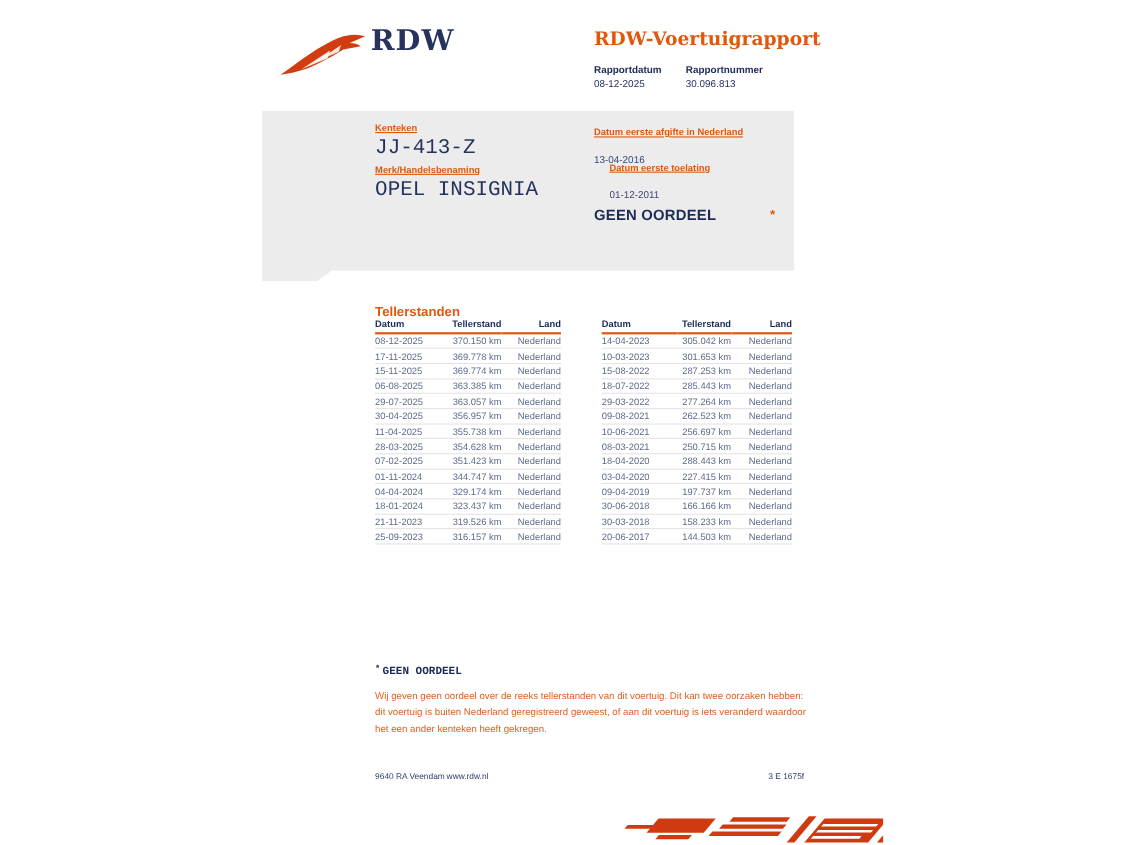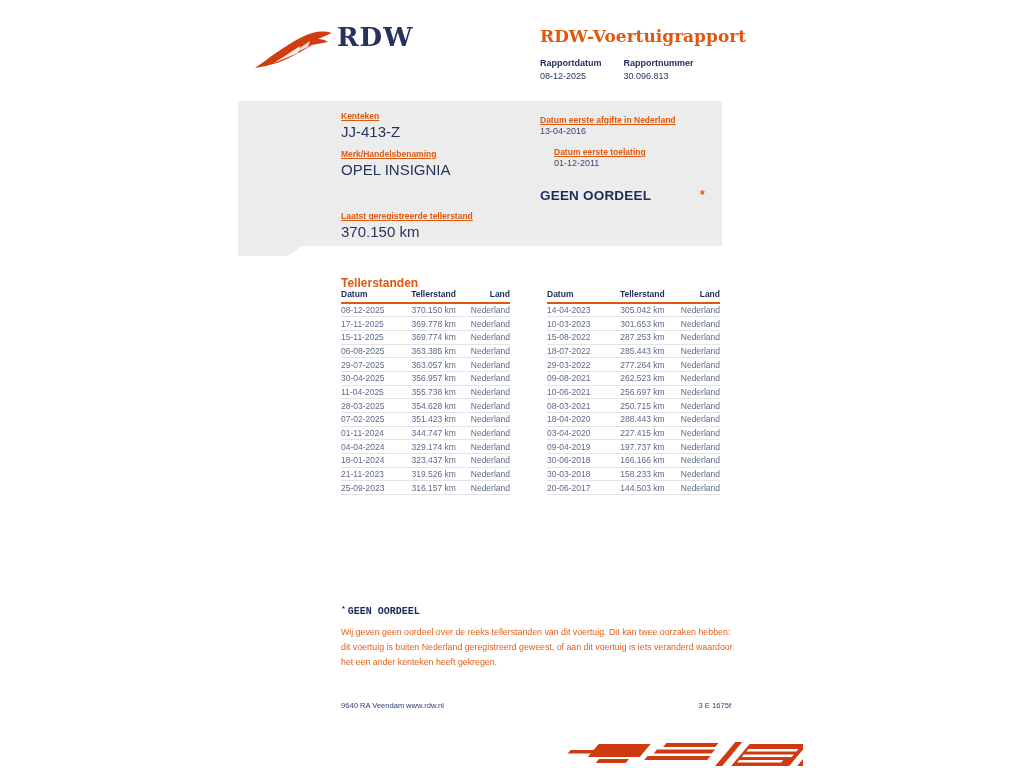--- a/index.html
+++ b/index.html
@@ -23,22 +23,22 @@
   .doc-title{left:540px;top:26px;font-family:"DejaVu Serif", serif;font-size:17px;
     font-weight:700;color:var(--orange);}
   .report-meta{left:540px;top:58px;display:flex;gap:22px;}
   .report-meta .lbl{font-size:9px;font-weight:700;color:var(--navy-bold);}
   .report-meta .val{font-size:9px;color:var(--navy);margin-top:3px;}
 
   
   .info-box{left:238px;top:101px;width:484px;height:155px;background:var(--box-bg);
     clip-path:polygon(0 0,100% 0,100% 93.5%,13.2% 93.5%,10.3% 100%,0 100%);}
   .field-label{font-size:8.5px;font-weight:700;color:var(--orange);text-decoration:underline;}
-  .field-big{font-family:Liberation Sans, sans-serif;font-size:15px;color:var(--navy);margin-top:2px;}
-  .field-small{font-size:9px;color:#3c4a70;margin-top:1px;}
+  .field-big{font-family:Liberation Mono, monospace;font-size:19px;color:var(--navy);margin-top:2px;}
+  .field-small{font-size:9px;color:#3c4a70;margin-top:15px;}
   .fx{position:absolute;}
   .oordeel{font-size:13.5px;font-weight:700;color:var(--navy-bold);letter-spacing:.2px;}
   .oordeel-star{left:462px;top:87px;color:var(--orange);font-size:12px;font-weight:700;}
 
   
   .section-title{left:341px;top:276px;font-size:12px;font-weight:700;color:var(--orange);}
   table{border-collapse:collapse;table-layout:fixed;}
   .tbl{top:289px;}
   .tbl-left{left:341px;width:169px;}
   .tbl-right{left:547px;width:173px;}
@@ -90,24 +90,20 @@
 </div>
 
 <div class="abs info-box">
   <div class="fx" style="left:103px;top:10px;">
     <div class="field-label">Kenteken</div>
     <div class="field-big">JJ-413-Z</div>
   </div>
   <div class="fx" style="left:103px;top:48px;">
     <div class="field-label">Merk/Handelsbenaming</div>
     <div class="field-big">OPEL INSIGNIA</div>
-  </div>
-  <div class="fx" style="left:103px;top:110px;">
-    <div class="field-label">Laatst geregistreerde tellerstand</div>
-    <div class="field-big">370.150 km</div>
   </div>
   <div class="fx" style="left:302px;top:14px;">
     <div class="field-label">Datum eerste afgifte in Nederland</div>
     <div class="field-small">13-04-2016</div>
   </div>
   <div class="fx" style="left:316px;top:46px;">
     <div class="field-label">Datum eerste toelating</div>
     <div class="field-small">01-12-2011</div>
   </div>
   <div class="fx oordeel" style="left:302px;top:87px;">GEEN OORDEEL</div>

